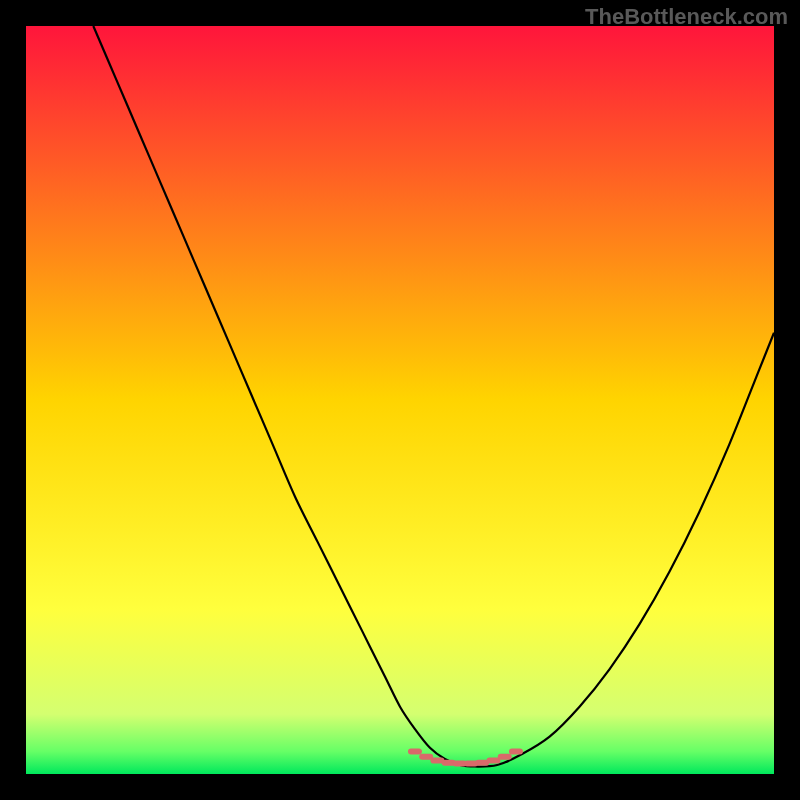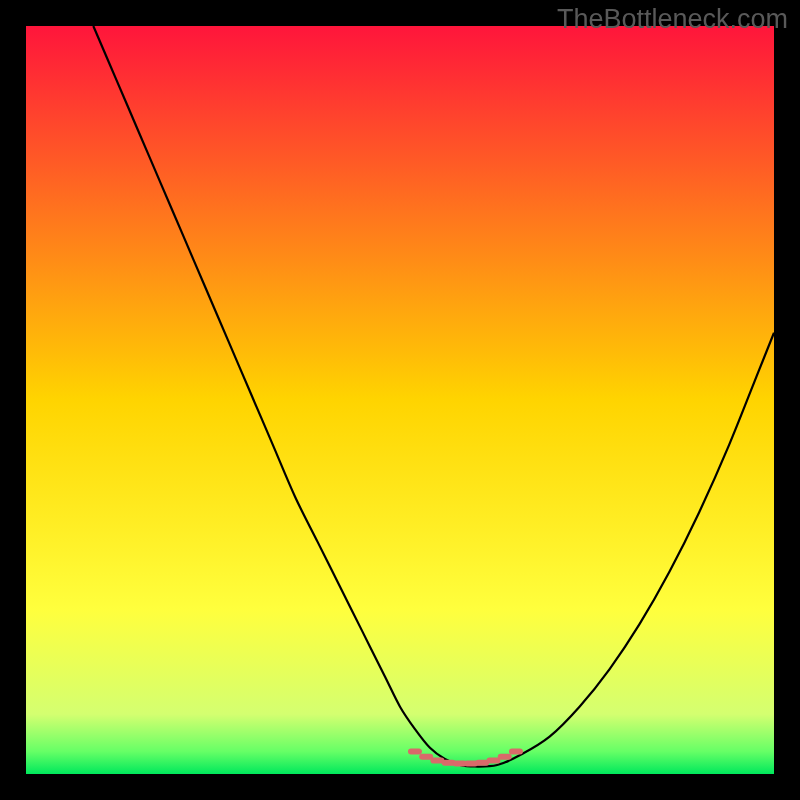--- a/index.html
+++ b/index.html
@@ -9,22 +9,22 @@
     background: #000;
     position: relative;
     overflow: hidden;
     font-family: Arial, sans-serif;
   }
   .watermark {
     position: absolute;
     top: 4px;
     right: 12px;
     color: #595959;
-    font-size: 27px;
-    font-weight: normal;
+    font-size: 22px;
+    font-weight: bold;
     z-index: 10;
   }
   .plot {
     position: absolute;
     left: 26px;
     top: 26px;
     width: 748px;
     height: 748px;
   }
   .plot svg {

